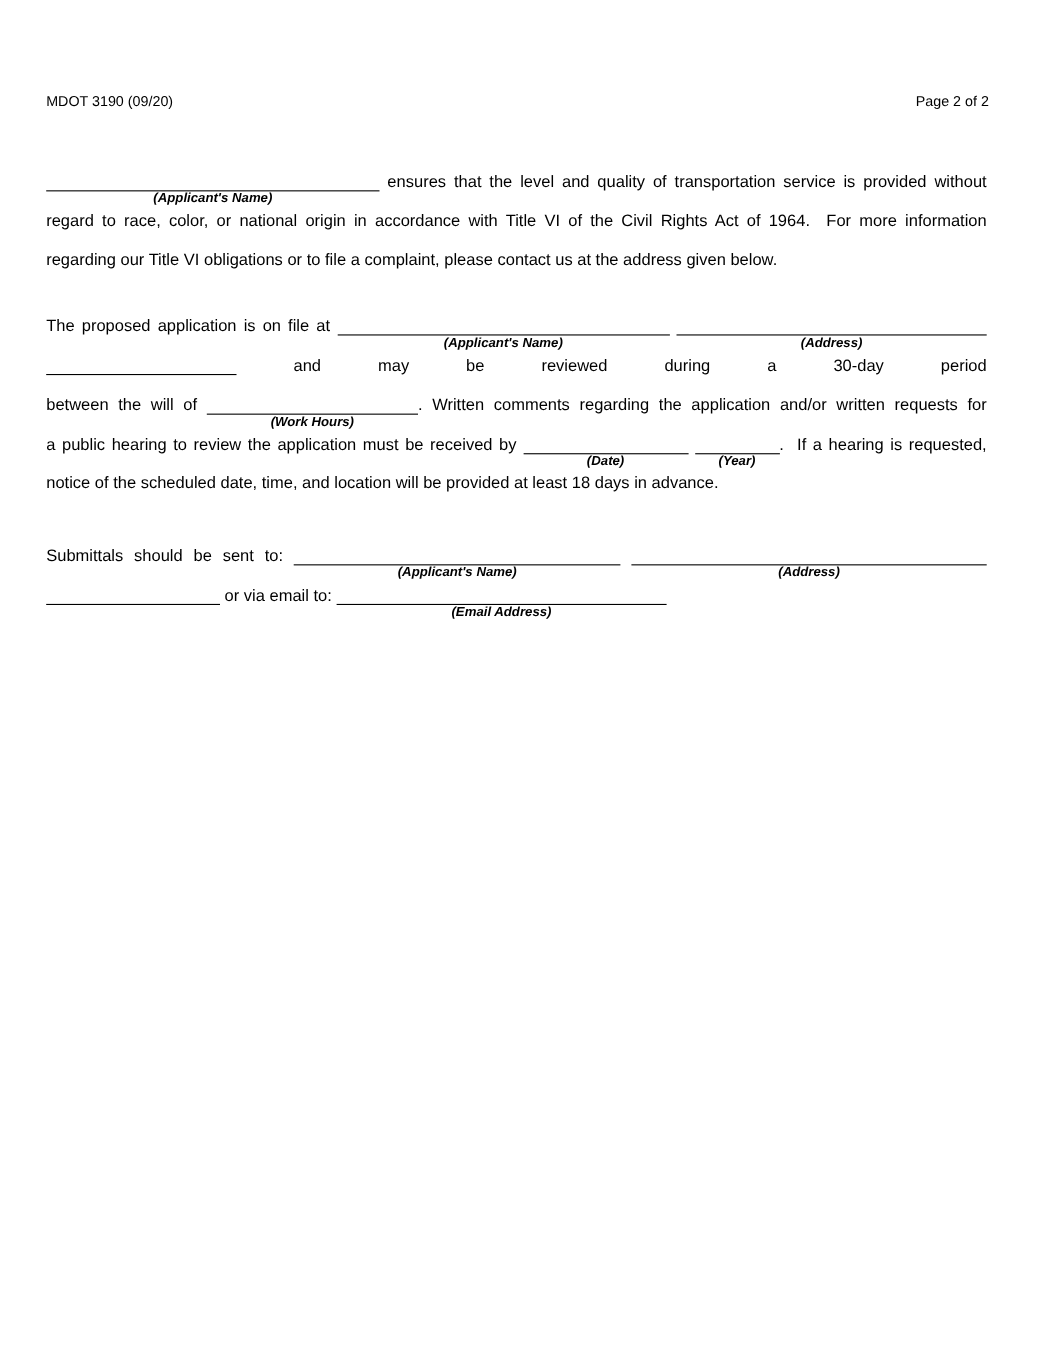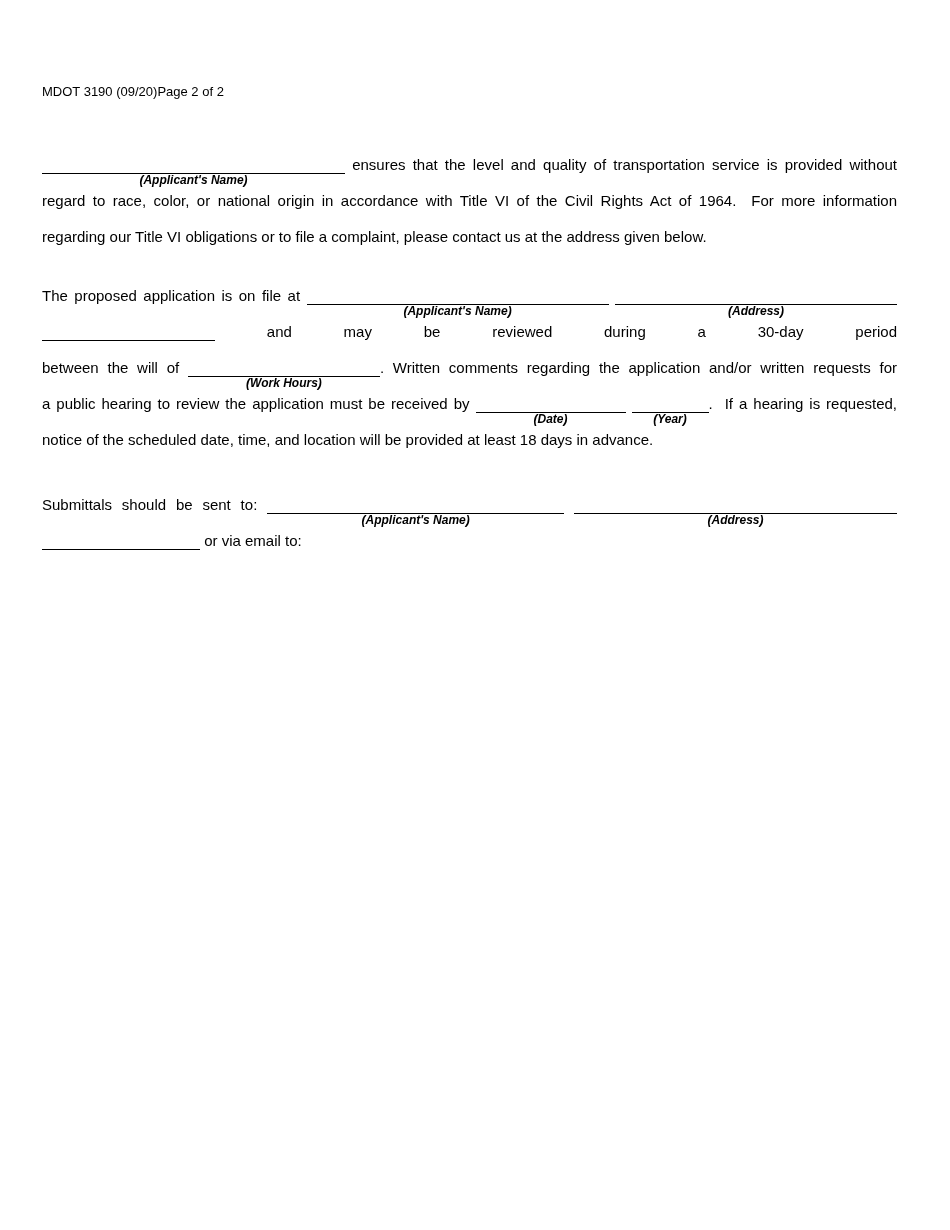--- a/index.html
+++ b/index.html
@@ -11,21 +11,21 @@
     color: #000000;
     font-family: "Liberation Sans", sans-serif;
     overflow: hidden;
   }
   .header {
     position: absolute;
     top: 84px;
     left: 42px;
     right: 51px;
     display: flex;
-    justify-content: flex-start;
+    justify-content: space-between;
     font-size: 13px;
     line-height: 15px;
   }
   .para {
     position: absolute;
     left: 42px;
     right: 53px;
     font-size: 15px;
   }
   .line {
@@ -84,16 +84,16 @@
   <section class="para" style="top:286px">
     <div class="line justify"><span class="txt">The proposed application is on file at</span> <span class="blank" style="width:302px"><span class="fill"></span><span class="blank-label">(Applicant's Name)</span></span> <span class="blank" style="width:282px"><span class="fill"></span><span class="blank-label">(Address)</span></span></div>
     <div class="line justify"><span class="blank" style="width:173px"><span class="fill"></span></span> <span class="txt">and may be reviewed during a 30-day period</span> </div>
     <div class="line justify"><span class="txt">between the will of</span> <span class="blank" style="width:192px"><span class="fill"></span><span class="blank-label">(Work Hours)</span></span><span class="txt">. Written comments regarding the application and/or written requests for</span></div>
     <div class="line justify"><span class="txt">a public hearing to review the application must be received by</span> <span class="blank" style="width:150px"><span class="fill"></span><span class="blank-label">(Date)</span></span> <span class="blank" style="width:77px"><span class="fill"></span><span class="blank-label">(Year)</span></span><span class="txt">.&nbsp; If a hearing is requested,</span></div>
     <div class="line"><span class="txt">notice of the scheduled date, time, and location will be provided at least 18 days in advance.</span></div>
   </section>
 
   <section class="para" style="top:495px">
     <div class="line justify"><span class="txt">Submittals should be sent to:</span> <span class="blank" style="width:297px"><span class="fill"></span><span class="blank-label">(Applicant's Name)</span></span> <span class="blank" style="width:323px"><span class="fill"></span><span class="blank-label">(Address)</span></span></div>
-    <div class="line"><span class="blank" style="width:158px"><span class="fill"></span></span> <span class="txt">or via email to:</span> </div>
+    <div class="line"><span class="blank" style="width:158px"><span class="fill"></span></span> <span class="txt">or via email to:</span> <span class="blank" style="width:300px"><span class="fill"></span><span class="blank-label">(Email Address)</span></span></div>
   </section>
 
 </div>
 
 </body></html>

